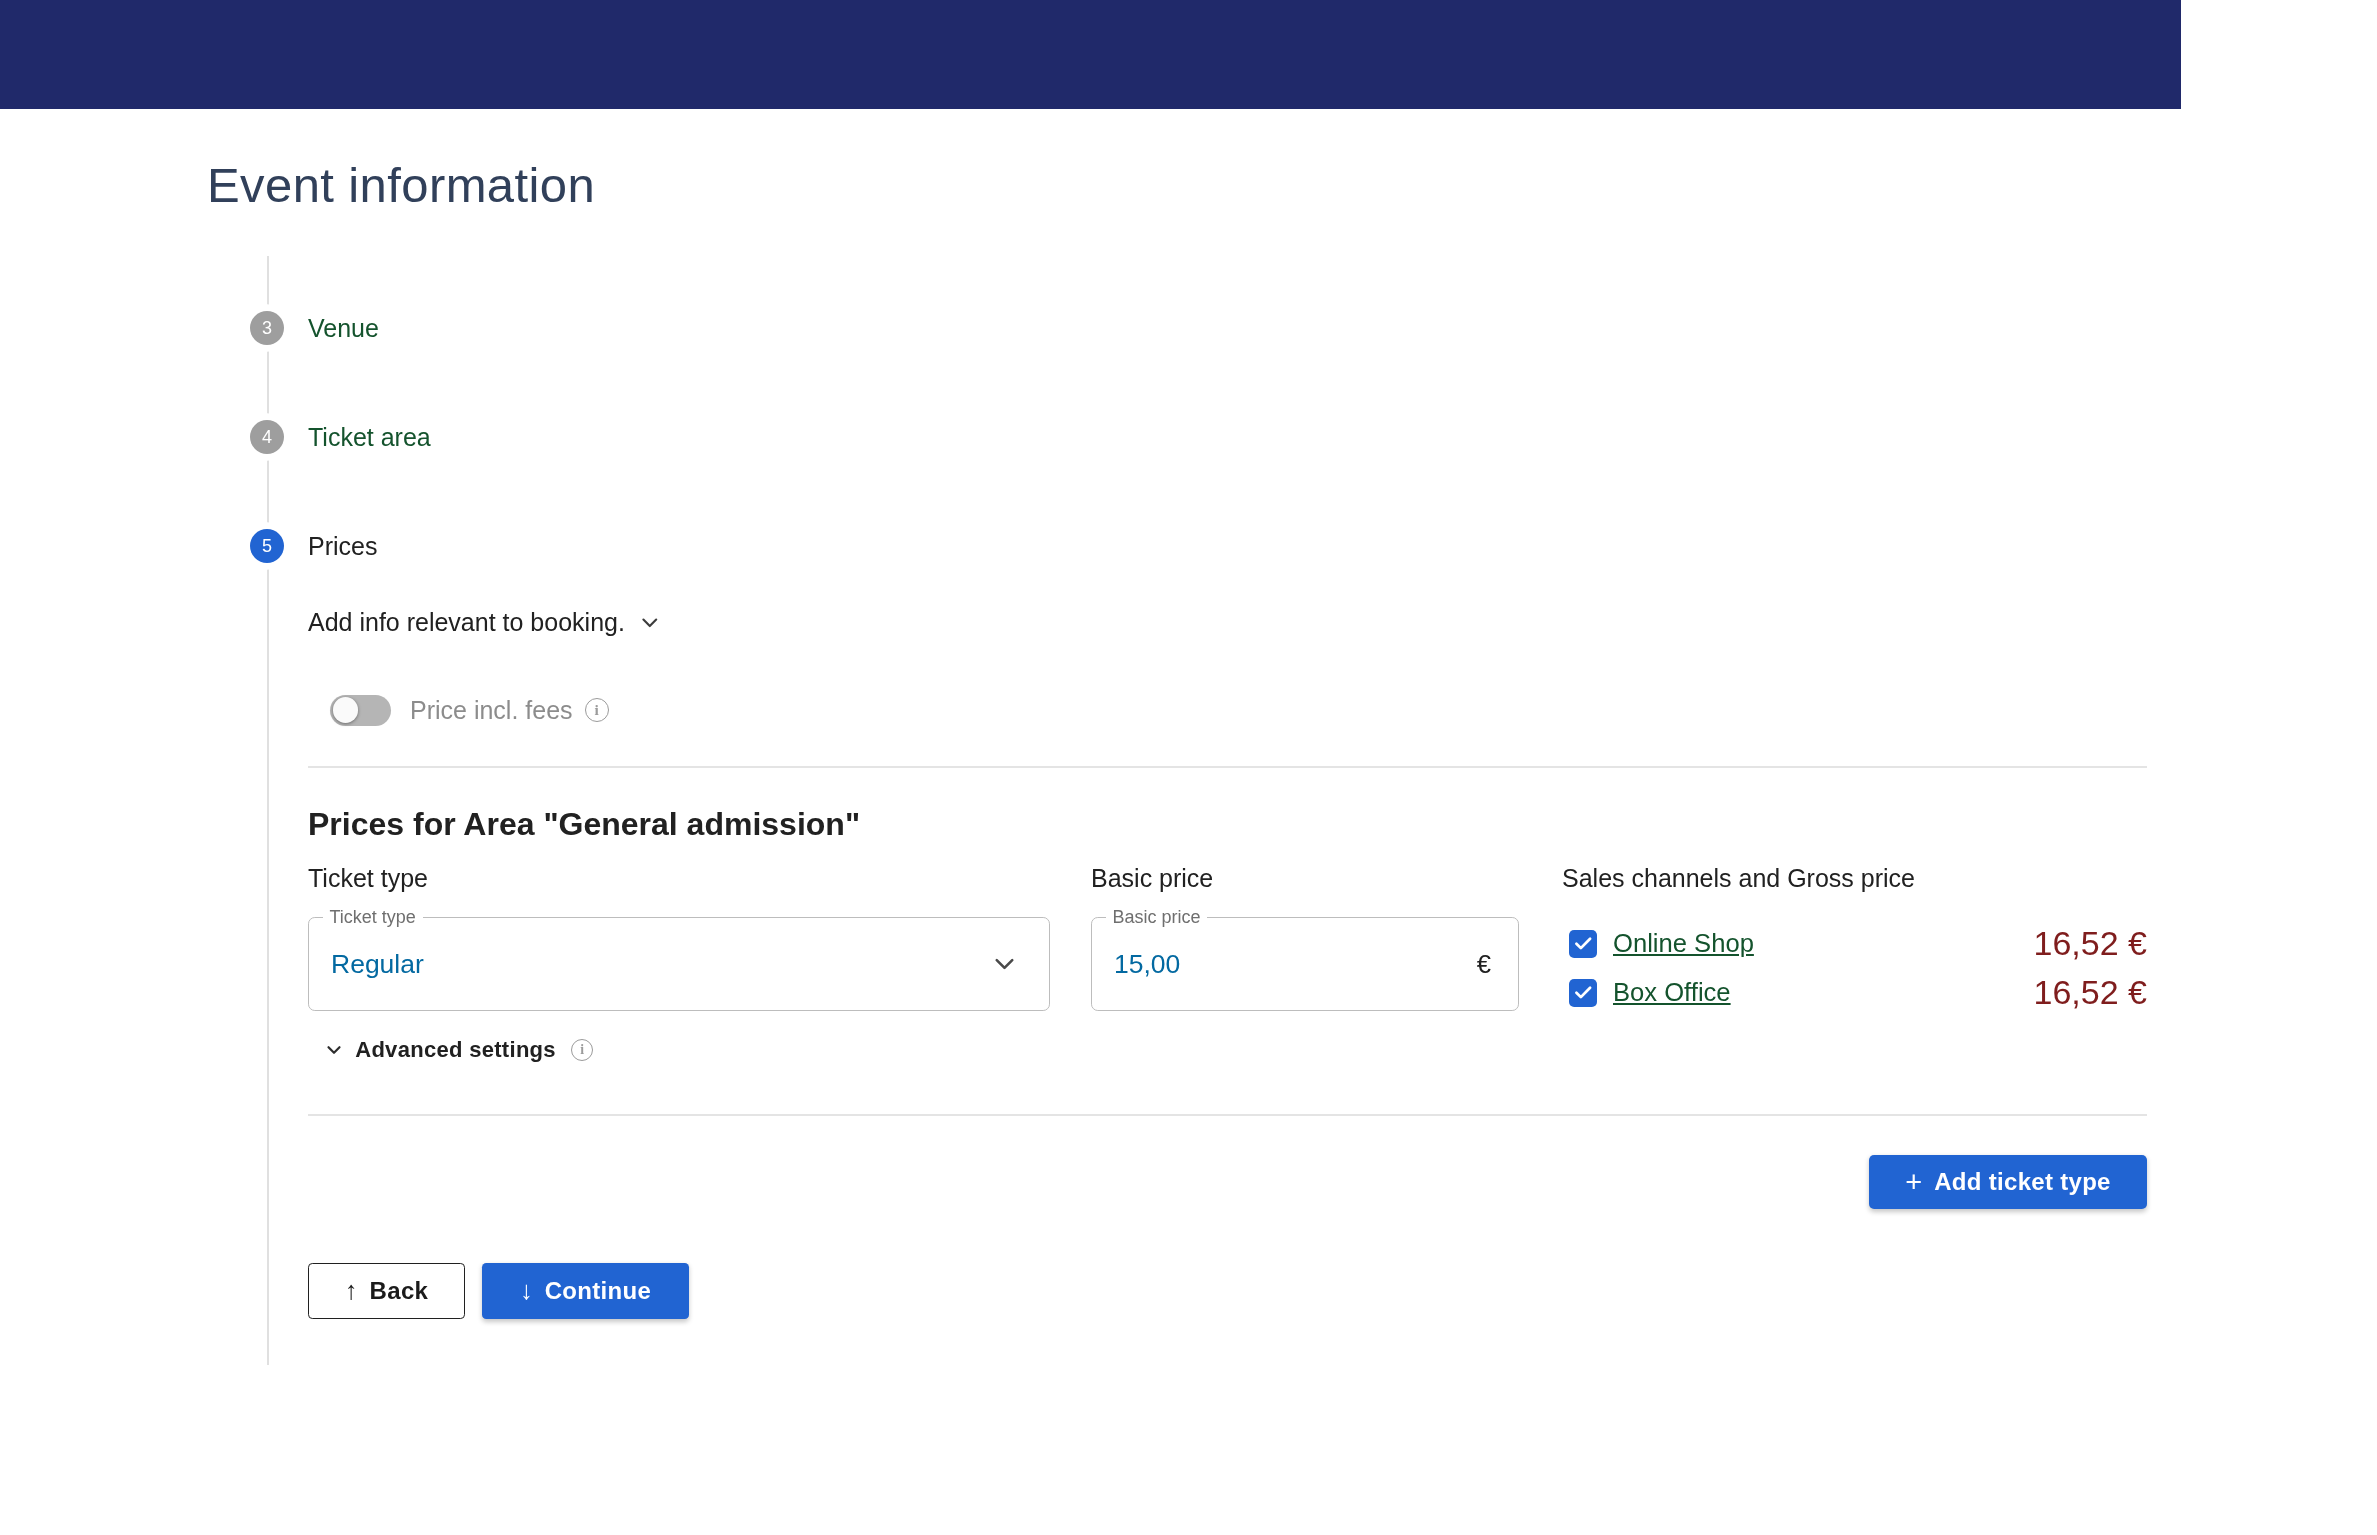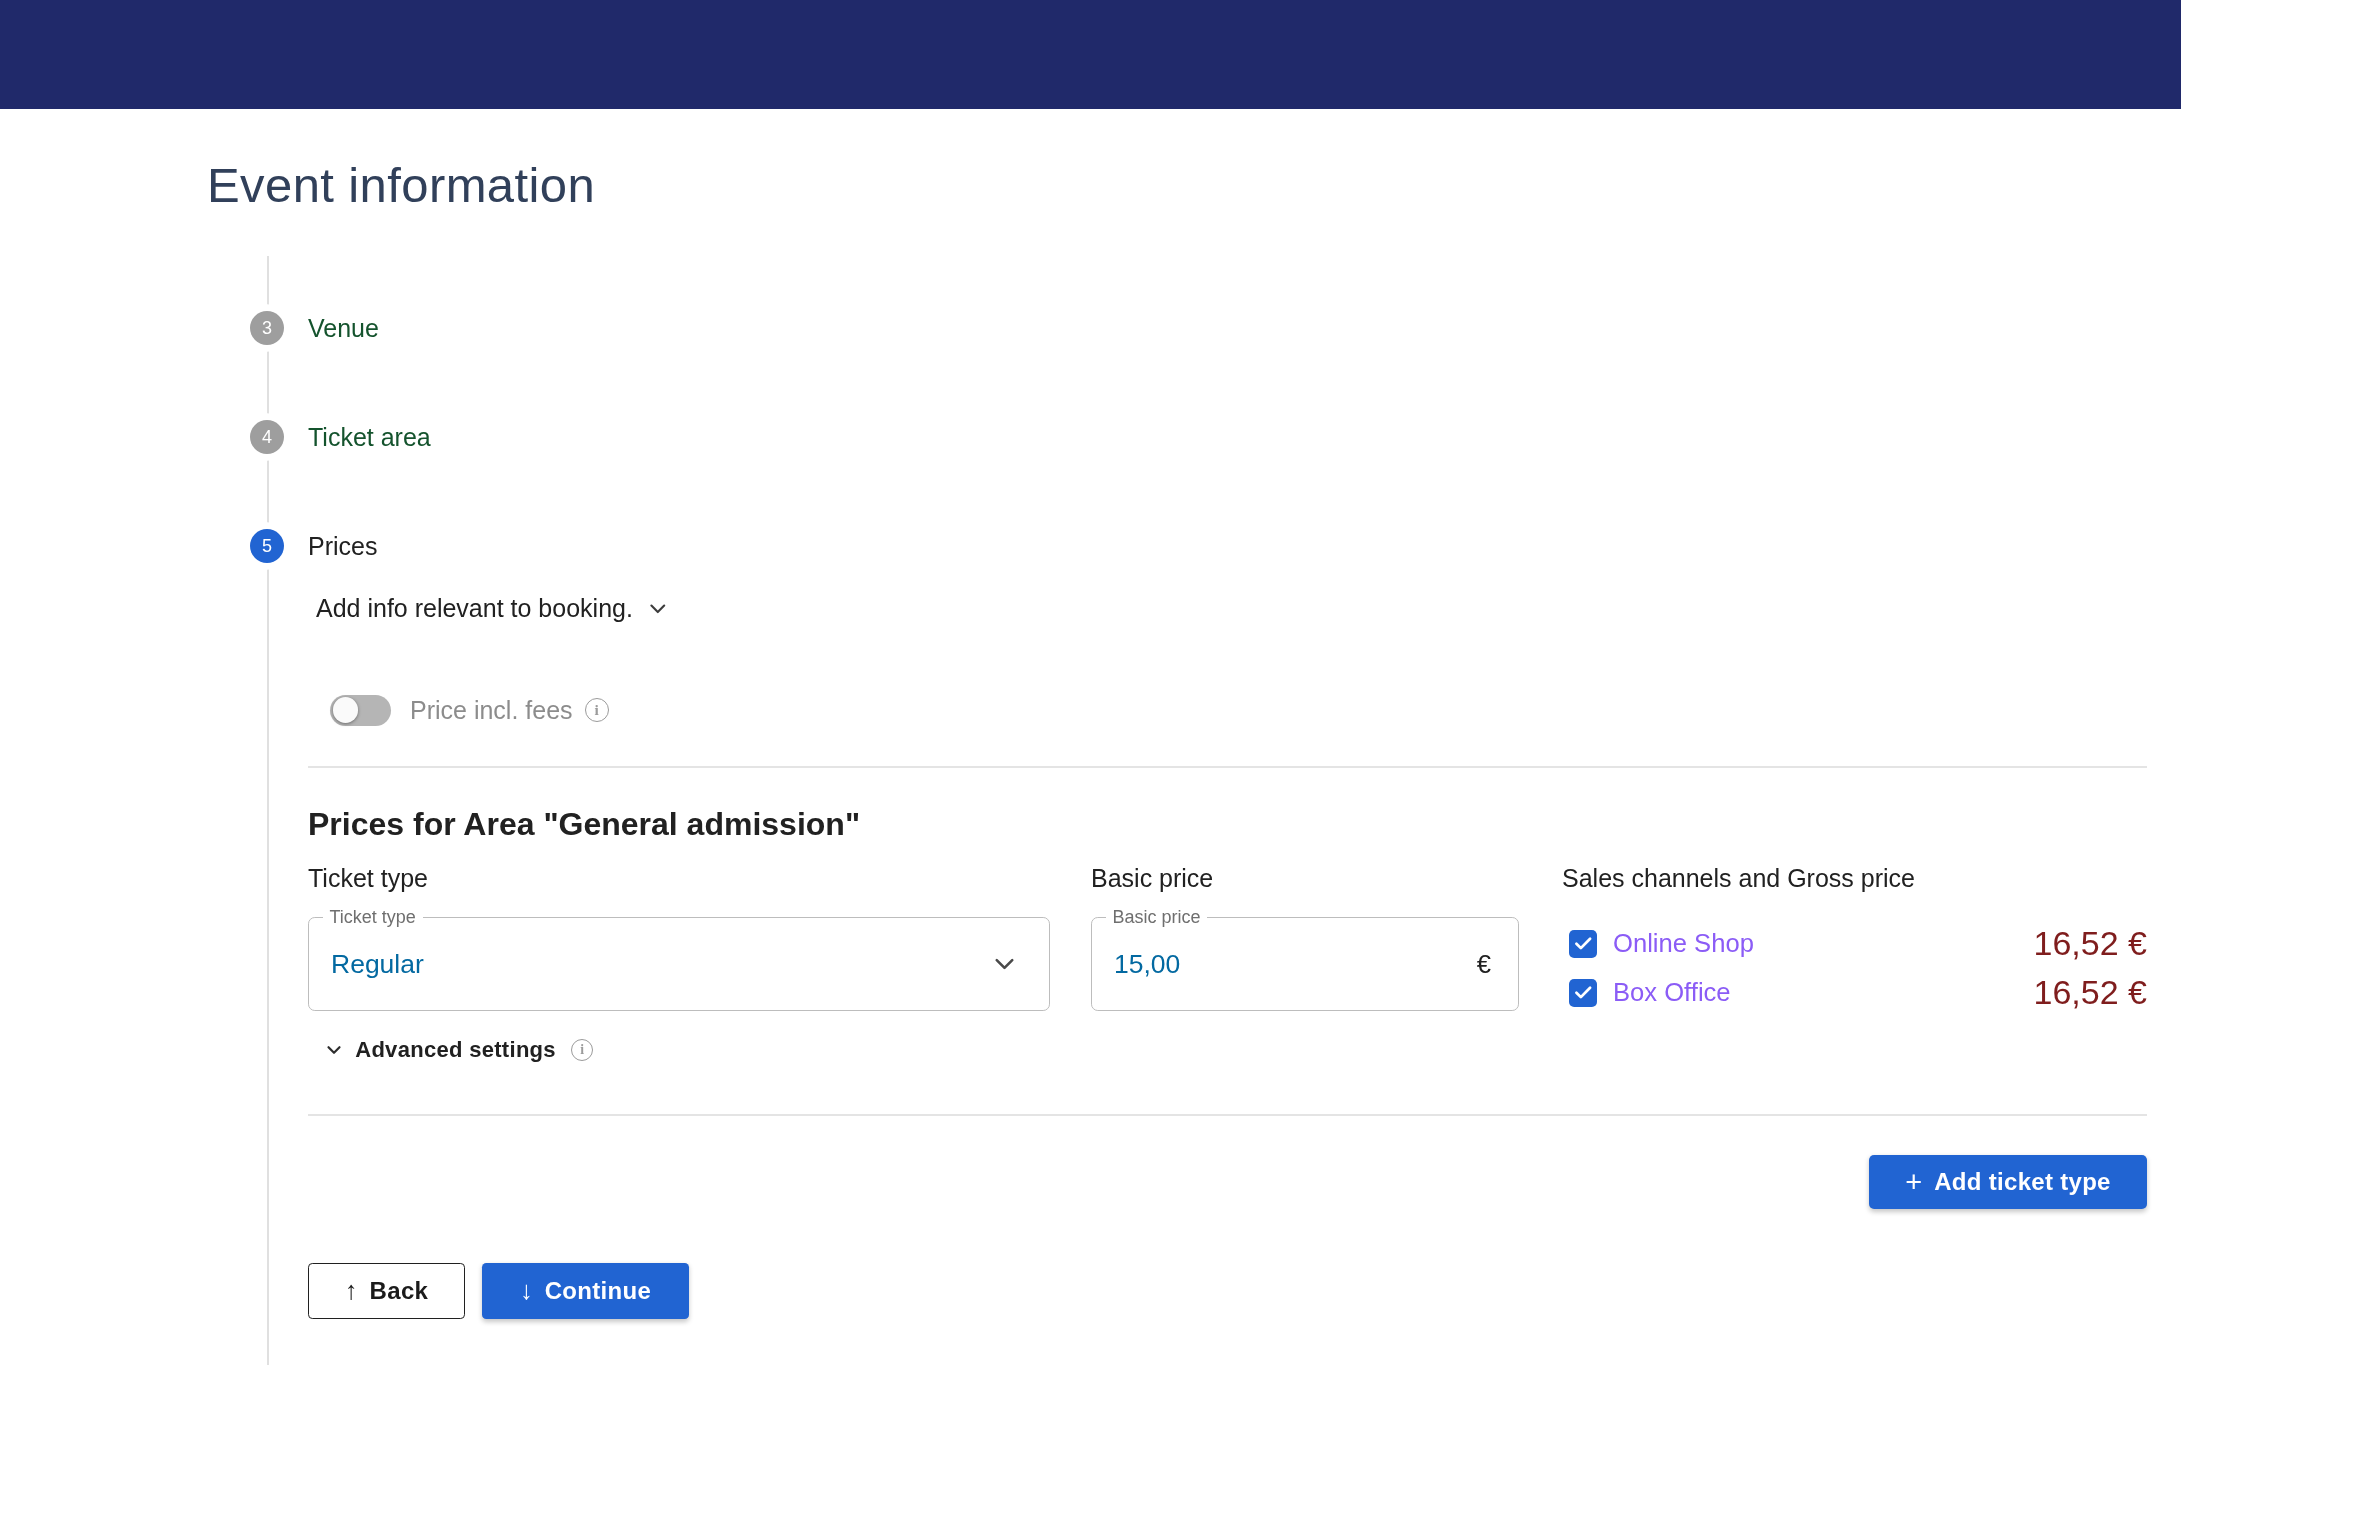--- a/index.html
+++ b/index.html
@@ -19,21 +19,21 @@
 
   .step{position:absolute;left:250px;display:flex;align-items:center;gap:24px;height:34px;cursor:pointer;}
   .step-circle{width:34px;height:34px;border-radius:50%;display:flex;align-items:center;justify-content:center;
     color:#fff;font-size:18px;font-weight:400;flex:0 0 auto;box-shadow:0 0 0 6.8px #fff;}
   .step-circle.inactive{background:#9e9e9e;}
   .step-circle.active{background:var(--accent);}
   .step-label{font-size:25px;}
   .step-label.inactive{color:#14532d;}
   .step-label.active{color:#212121;}
 
-  .booking-info-row{position:absolute;left:308px;top:588px;height:41px;display:flex;align-items:center;gap:12px;cursor:pointer;margin-left:8px;}
+  .booking-info-row{position:absolute;left:308px;top:602px;height:41px;display:flex;align-items:center;gap:12px;cursor:pointer;}
   .booking-info-row .txt{font-size:25px;color:#212121;}
   .chev{width:25.6px;height:25.6px;color:#3c3c3c;}
   .chev svg{width:100%;height:100%;display:block;}
 
   .fees-row{position:absolute;left:330px;top:691px;height:38px;display:flex;align-items:center;}
   .switch{width:61px;height:31px;border-radius:15.4px;background:#b5b5b5;position:relative;cursor:pointer;flex:0 0 auto;}
   .switch .knob{position:absolute;left:2.6px;top:2.6px;width:25.6px;height:25.6px;border-radius:50%;background:#fafafa;
     box-shadow:0 0.9px 3.4px rgba(0,0,0,0.4);}
   .fees-label{margin-left:19px;font-size:25px;color:#8c8c8c;}
   .info-icon{margin-left:12px;width:24px;height:24px;border:1.7px solid #9b9b9b;border-radius:50%;color:#9b9b9b;
@@ -56,21 +56,21 @@
   .field-label{position:absolute;top:-11px;left:13.7px;background:#fff;padding:0 6.8px;font-size:18px;color:#6f6f6f;line-height:20.5px;}
   .field-value{position:absolute;left:22px;top:0;height:100%;display:flex;align-items:center;font-size:26.5px;color:#0369a1;}
   .select-chevron{position:absolute;right:29px;top:50%;transform:translateY(-50%);width:31px;height:31px;color:#4a4a4a;}
   .select-chevron svg{width:100%;height:100%;display:block;}
   .currency{position:absolute;right:27px;top:0;height:100%;display:flex;align-items:center;font-size:25.6px;color:#212121;}
 
   .channels{position:absolute;left:1569px;top:919px;width:578px;}
   .channel-row{height:49px;display:flex;align-items:center;}
   .cbx{width:28px;height:28px;border-radius:5.1px;background:var(--accent);display:flex;align-items:center;justify-content:center;cursor:pointer;flex:0 0 auto;}
   .cbx svg{width:20.5px;height:20.5px;display:block;}
-  .channel-label{margin-left:16px;font-size:25.6px;color:#8b5cf6;}
+  .channel-label{margin-left:16px;font-size:25.6px;color:#14532d;text-decoration:underline;}
   .help-badge{margin-left:13.7px;width:25.6px;height:25.6px;border-radius:6px;background:var(--accent);color:#fff;
     display:flex;align-items:center;justify-content:center;font-size:16px;font-weight:700;cursor:pointer;flex:0 0 auto;}
   .channel-price{margin-left:auto;font-size:34px;color:#7f1d1d;}
 
   .advanced-row{position:absolute;left:323px;top:1033px;height:34px;display:flex;align-items:center;gap:10.2px;cursor:pointer;}
   .chev-sm{width:22px;height:22px;color:#2d2d2d;}
   .chev-sm svg{width:100%;height:100%;display:block;}
   .advanced-label{font-size:22px;font-weight:700;color:#212121;letter-spacing:0.3px;}
   .advanced-row .info-icon{width:22px;height:22px;font-size:13.7px;margin-left:5.1px;}
 

